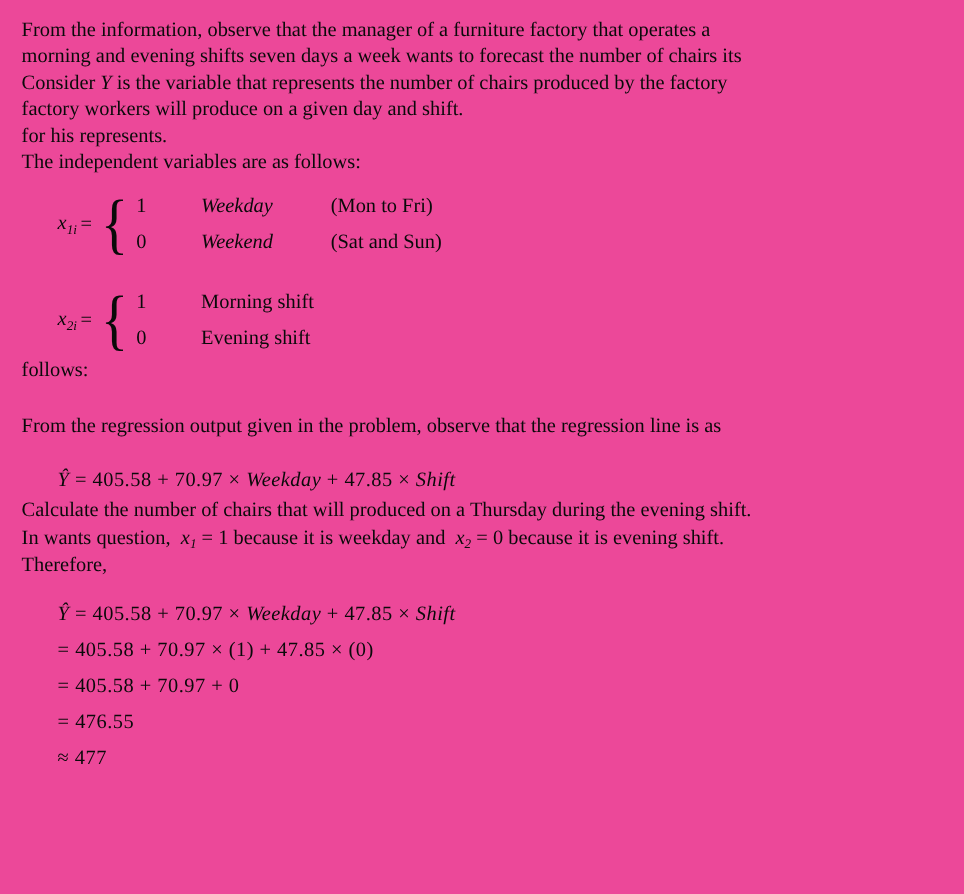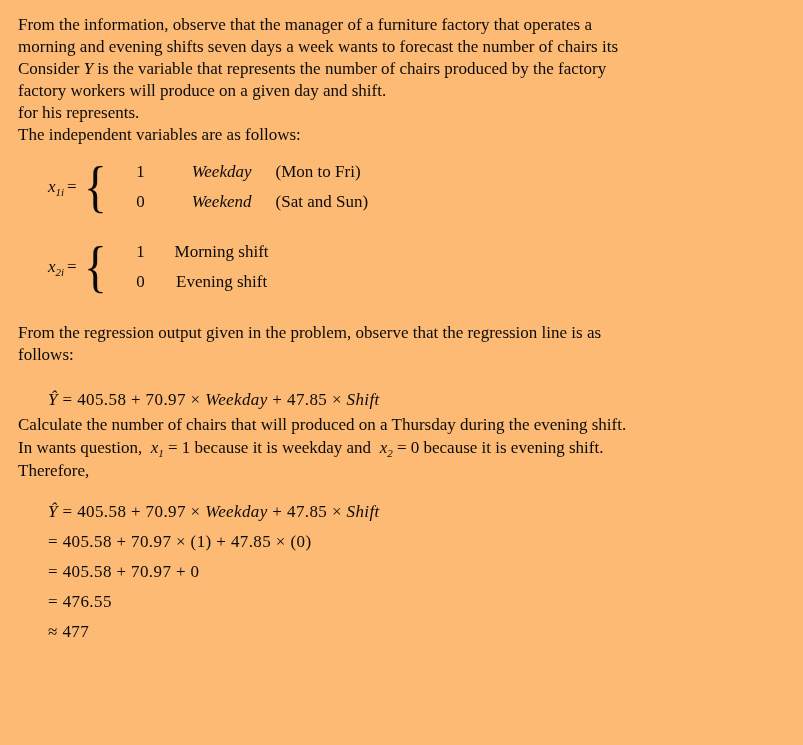--- a/index.html
+++ b/index.html
@@ -4,21 +4,21 @@
 <style>
   html, body {
     margin: 0;
     padding: 0;
     background: #ffffff;
   }
   .page {
     position: relative;
     width: 803px;
     height: 745px;
-    background: #fdba74;
+    background: #ec4899;
     color: #0a0a0a;
     font-family: "Liberation Serif", serif;
     font-size: 17px;
     box-sizing: border-box;
     padding: 14px 20px 0 18px;
     overflow: hidden;
   }
   .line {
     height: 22px;
     line-height: 22px;
@@ -34,21 +34,20 @@
     font-size: 11px;
     font-style: italic;
     vertical-align: -4px;
     letter-spacing: 0;
   }
   
   .pw {
     display: flex;
     align-items: center;
     margin-left: 30px;
-    text-align: center;
   }
   .pw-1 { margin-top: 11px; }
   .pw-2 { margin-top: 20px; }
   .pw-var {
     font-style: italic;
     white-space: nowrap;
   }
   .pw-eq {
     margin: 0 5px 0 3px;
     font-style: normal;
@@ -135,22 +134,22 @@
         <span class="pw-note"></span>
       </span>
       <span class="pw-row">
         <span class="pw-val">0</span>
         <span class="pw-label">Evening shift</span>
         <span class="pw-note"></span>
       </span>
     </span>
   </div>
 
+  <div class="line">follows:</div>
   <div class="line reg-intro">From the regression output given in the problem, observe that the regression line is as</div>
-  <div class="line">follows:</div>
 
   <div class="math-line eq-top"><i class="var">Ŷ</i><span> = 405.58 + 70.97 × </span><i class="var">Weekday</i><span> + 47.85 × </span><i class="var">Shift</i></div>
 
   <div class="q-block">
     <div class="q-line">Calculate the number of chairs that will produced on a Thursday during the evening shift.</div>
     <div class="q-line"><span>In wants question,  </span><i class="var">x</i><sub class="vsub">1</sub><span> = 1 </span><span>because it is weekday and  </span><i class="var">x</i><sub class="vsub">2</sub><span> = 0 </span><span>because it is evening shift.</span></div>
     <div class="q-line">Therefore,</div>
   </div>
 
   <div class="calc-block">

